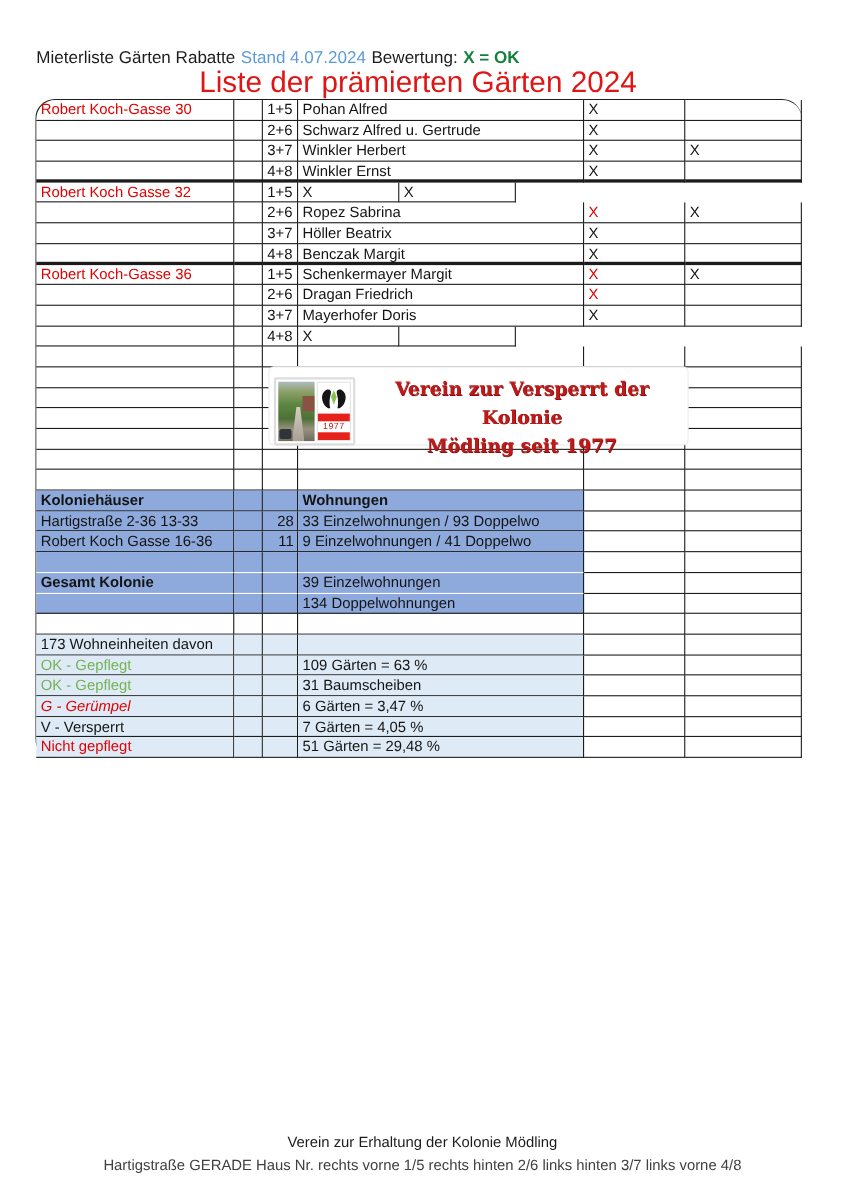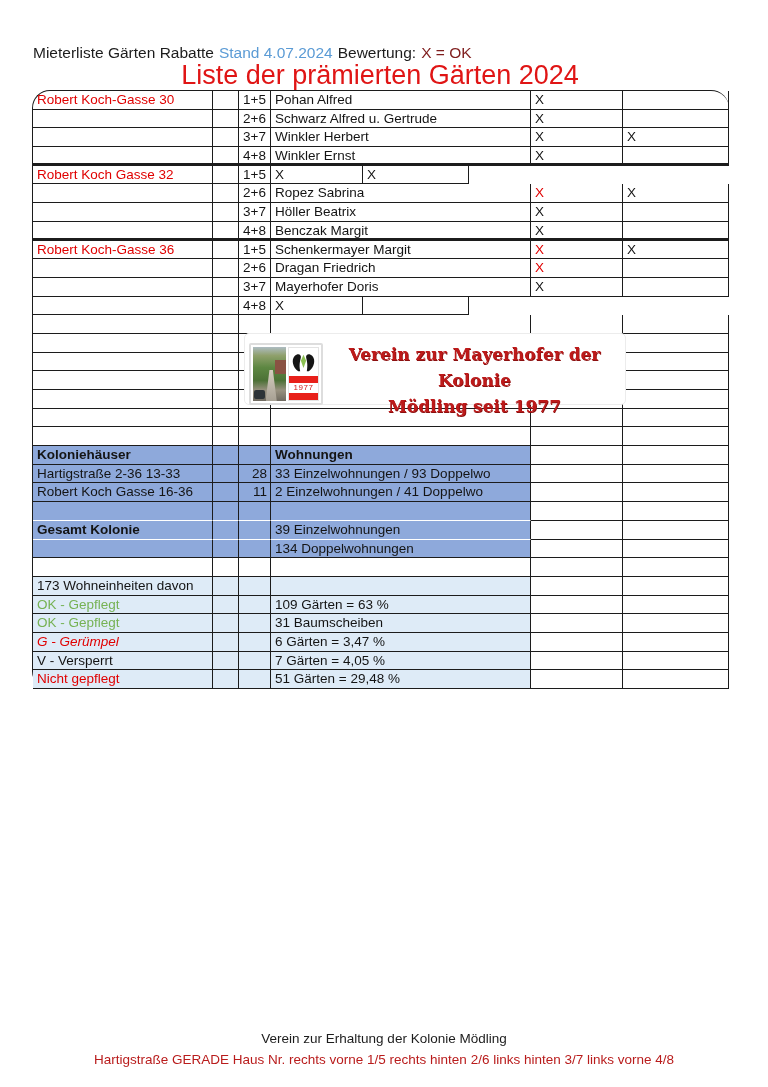--- a/index.html
+++ b/index.html
@@ -3,21 +3,21 @@
 <meta charset="utf-8">
 <style>
   html,body{margin:0;padding:0;background:#ffffff;}
   .page{position:relative;width:768px;height:1087px;background:#ffffff;
         font-family:"Liberation Sans",sans-serif;overflow:hidden;margin-top:15px;}
 
   
   .header-line{position:absolute;left:33px;top:29px;display:flex;gap:5px;
                font-size:15.5px;color:#1c1c1c;white-space:nowrap;}
   .hl-blue{color:#5b9bd5;}
-  .hl-green{color:#7f1d1d;font-weight:normal;}
+  .hl-green{color:#15803d;font-weight:bold;}
   .doc-title{position:absolute;left:32px;top:45px;width:696px;text-align:center;
              font-size:27px;line-height:30px;color:#e01515;}
 
   
   #sheet{position:absolute;left:32px;top:75px;width:696px;
          border-top:1.8px solid #1c1c1c;border-left:1.8px solid #1c1c1c;border-radius:18px;}
   .trow{display:flex;height:18.69px;}
   .cell{box-sizing:border-box;height:100%;
         border-right:1.8px solid #1c1c1c;border-bottom:1.8px solid #1c1c1c;
         font-size:13.5px;line-height:15.5px;padding:1px 0 0 4px;
@@ -50,21 +50,21 @@
            font-size:8px;line-height:8px;color:#d01818;letter-spacing:0.5px;}
   .banner-text{position:absolute;left:84px;right:5px;top:7px;text-align:center;
                font-family:"DejaVu Serif",serif;font-weight:bold;color:#bd1a1a;
                text-shadow:0.6px 0.6px 0 #8c0f0f;}
   .banner-text .bl1{font-size:17px;line-height:26px;}
   .banner-text .bl2{font-size:17px;line-height:26px;}
 
   
   .footer{position:absolute;left:0;top:1013px;width:768px;text-align:center;}
   .f-black{font-size:13.5px;line-height:21px;color:#1c1c1c;text-align:center;}
-  .f-red{font-size:13.5px;line-height:21px;color:#b91c1c;}
+  .f-red{font-size:13.5px;line-height:21px;color:#404040;}
 </style>
 </head>
 <body>
 
 <div class="page">
 
   <div class="header-line">
     <span>Mieterliste Gärten Rabatte</span>
     <span class="hl-blue">Stand 4.07.2024</span>
     <span>Bewertung:</span>
@@ -237,21 +237,21 @@
         <div class="cell fill-blue" style="width: 26px;"></div>
         <div class="cell fill-blue right" style="width: 32px;">28</div>
         <div class="cell fill-blue" style="width: 260px;">33 Einzelwohnungen / 93 Doppelwo</div>
         <div class="cell" style="width: 92px;"></div>
         <div class="cell" style="width: 106px;"></div>
       </div>
       <div class="trow">
         <div class="cell fill-blue" style="width: 180px;">Robert Koch Gasse 16-36</div>
         <div class="cell fill-blue" style="width: 26px;"></div>
         <div class="cell fill-blue right" style="width: 32px;">11</div>
-        <div class="cell fill-blue" style="width: 260px;">2 Einzelwohnungen / 41 Doppelwo</div>
+        <div class="cell fill-blue" style="width: 260px;">9 Einzelwohnungen / 41 Doppelwo</div>
         <div class="cell" style="width: 92px;"></div>
         <div class="cell" style="width: 106px;"></div>
       </div>
       <div class="trow">
         <div class="cell fill-blue" style="width: 180px; border-bottom-color: rgb(255, 255, 255);"></div>
         <div class="cell fill-blue" style="width: 26px; border-bottom-color: rgb(255, 255, 255);"></div>
         <div class="cell fill-blue" style="width: 32px; border-bottom-color: rgb(255, 255, 255);"></div>
         <div class="cell fill-blue" style="width: 260px; border-bottom-color: rgb(255, 255, 255);"></div>
         <div class="cell" style="width: 92px;"></div>
         <div class="cell" style="width: 106px;"></div>
@@ -344,21 +344,21 @@
           <path d="M22 4 L26 13 L22 24 L18 13 Z" fill="#8cc152"></path>
         </svg>
         <div class="stripes">
           <div class="s-red"></div>
           <div class="s-white">1977</div>
           <div class="s-red"></div>
         </div>
       </div>
     </div>
     <div class="banner-text">
-      <div class="bl1">Verein zur Mayerhofer der Kolonie</div>
+      <div class="bl1">Verein zur Versperrt der Kolonie</div>
       <div class="bl2">Mödling seit 1977</div>
     </div>
   </div>
 
   <div class="footer">
     <div class="f-black">Verein zur Erhaltung der Kolonie Mödling</div>
     <div class="f-red">Hartigstraße GERADE Haus Nr. rechts vorne 1/5 rechts hinten 2/6 links hinten 3/7 links vorne 4/8</div>
   </div>
 
 </div>

